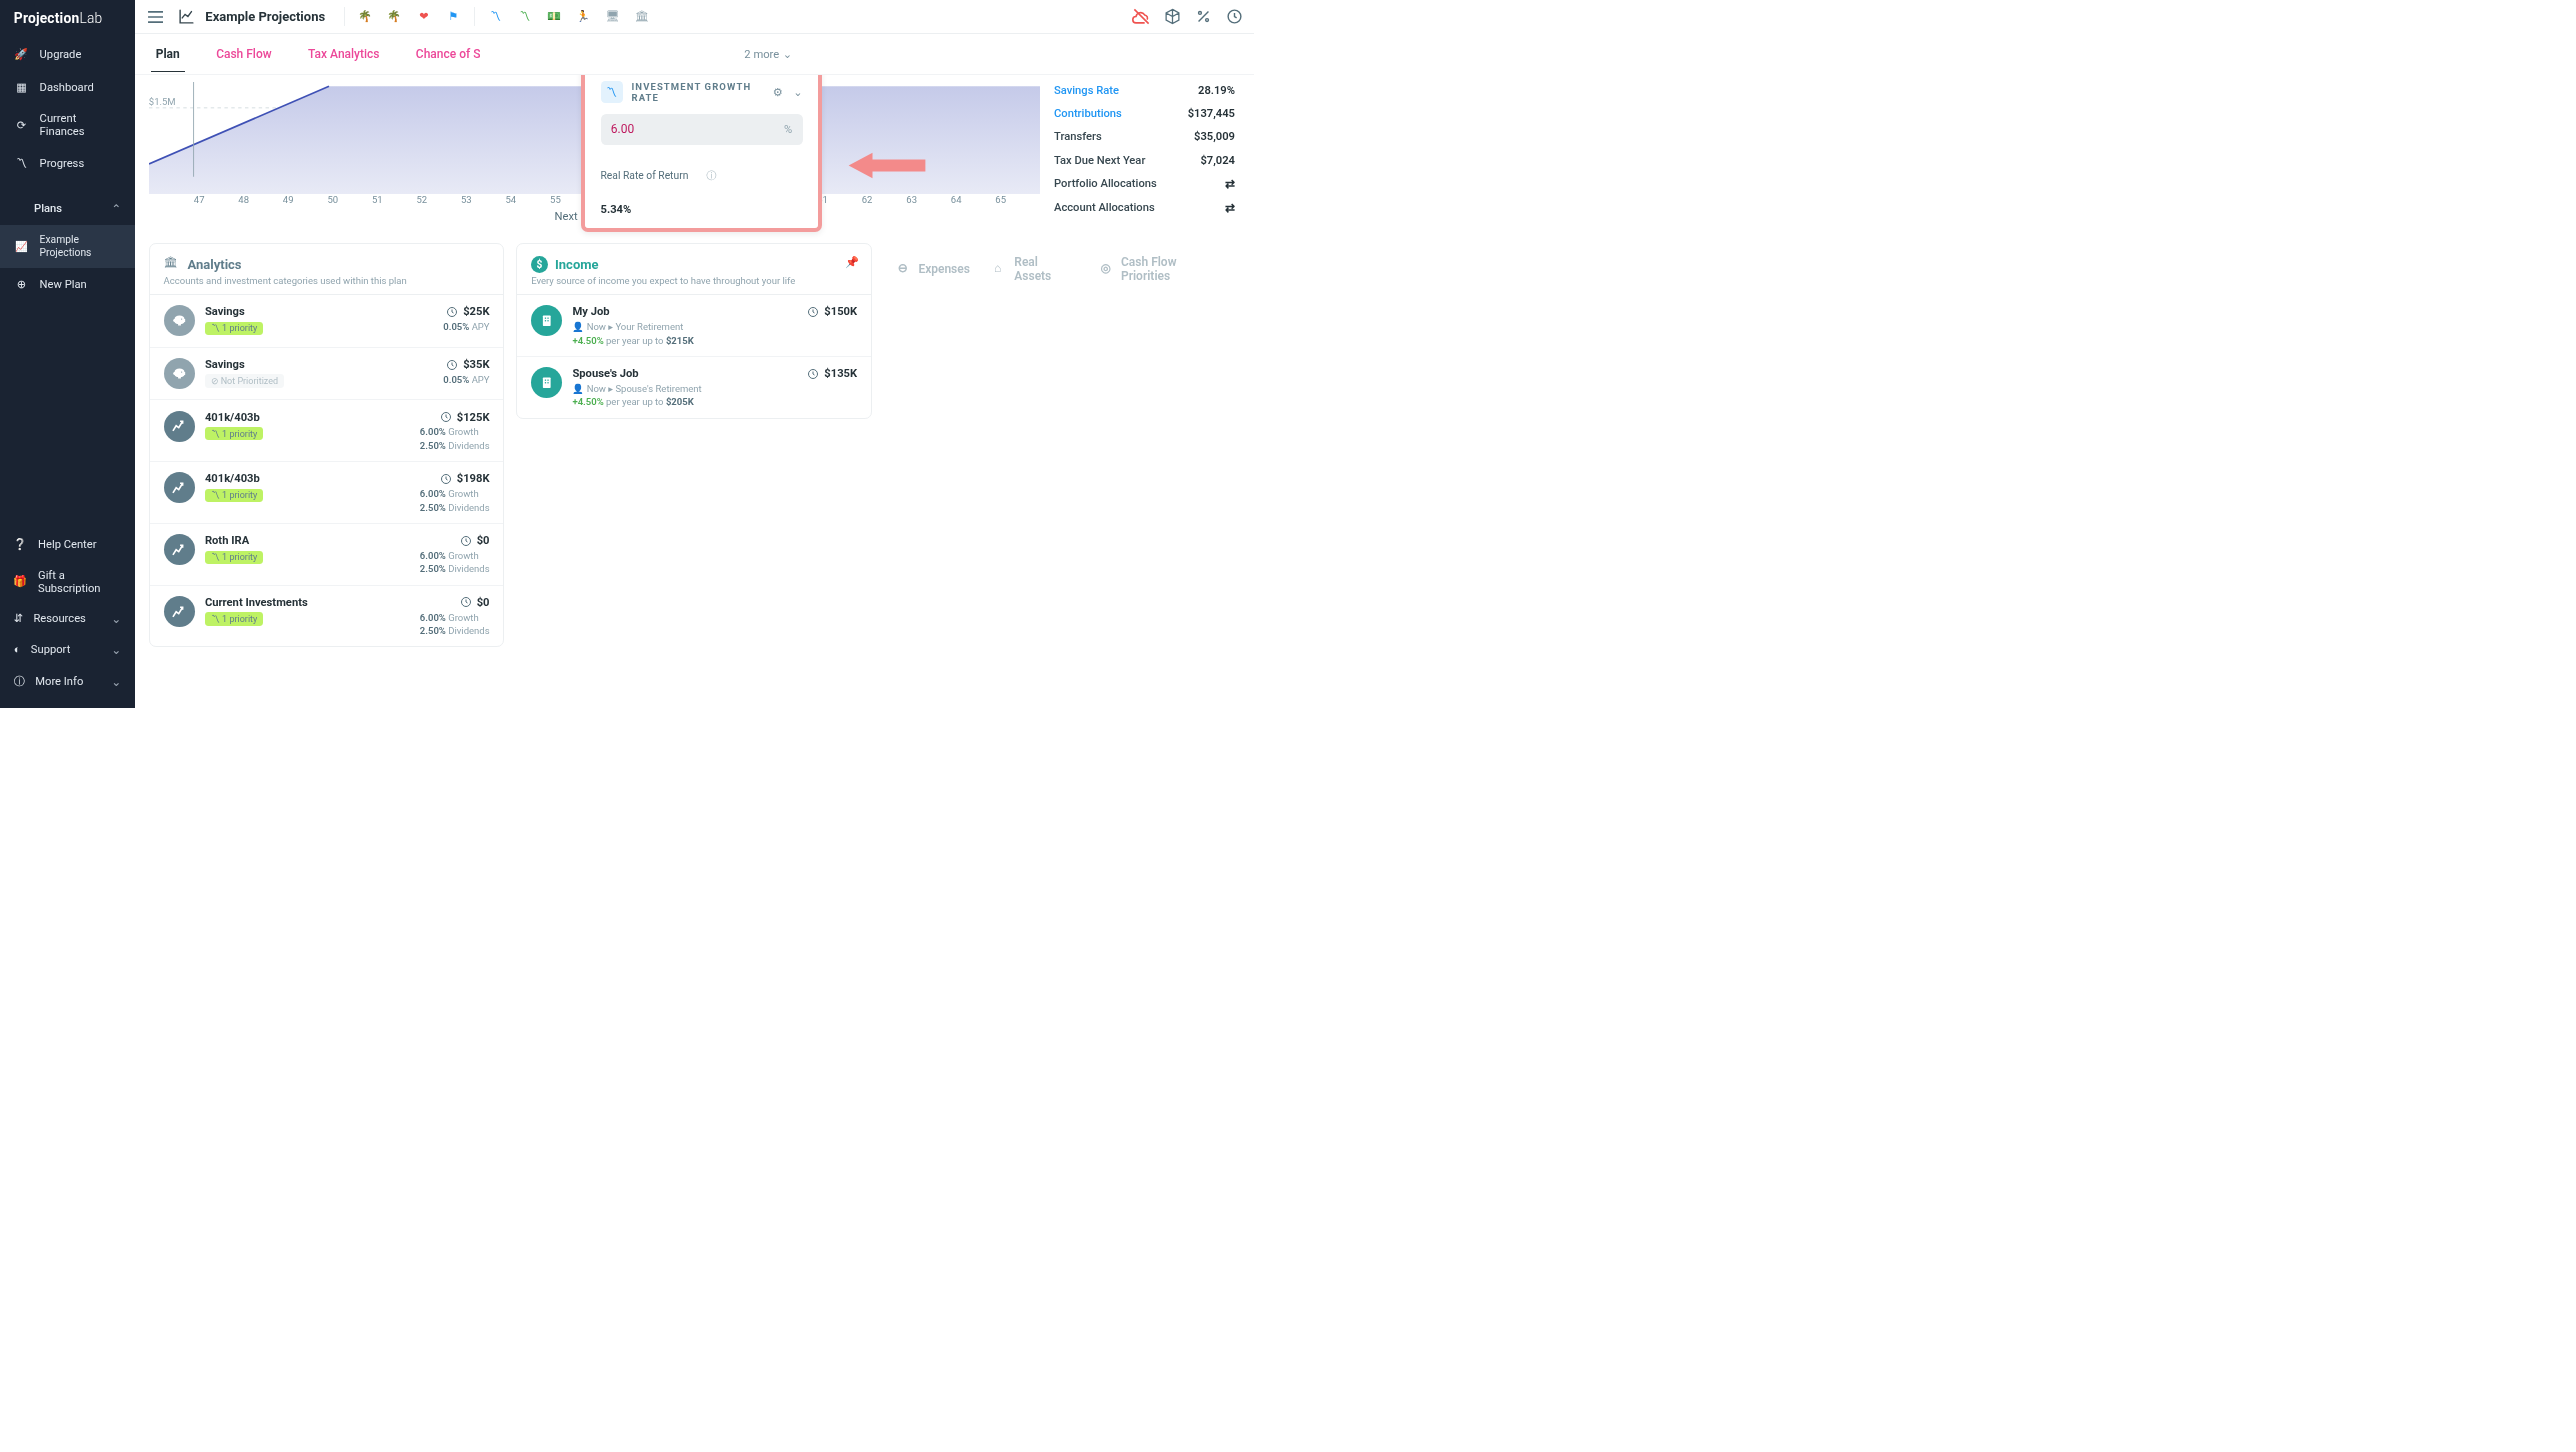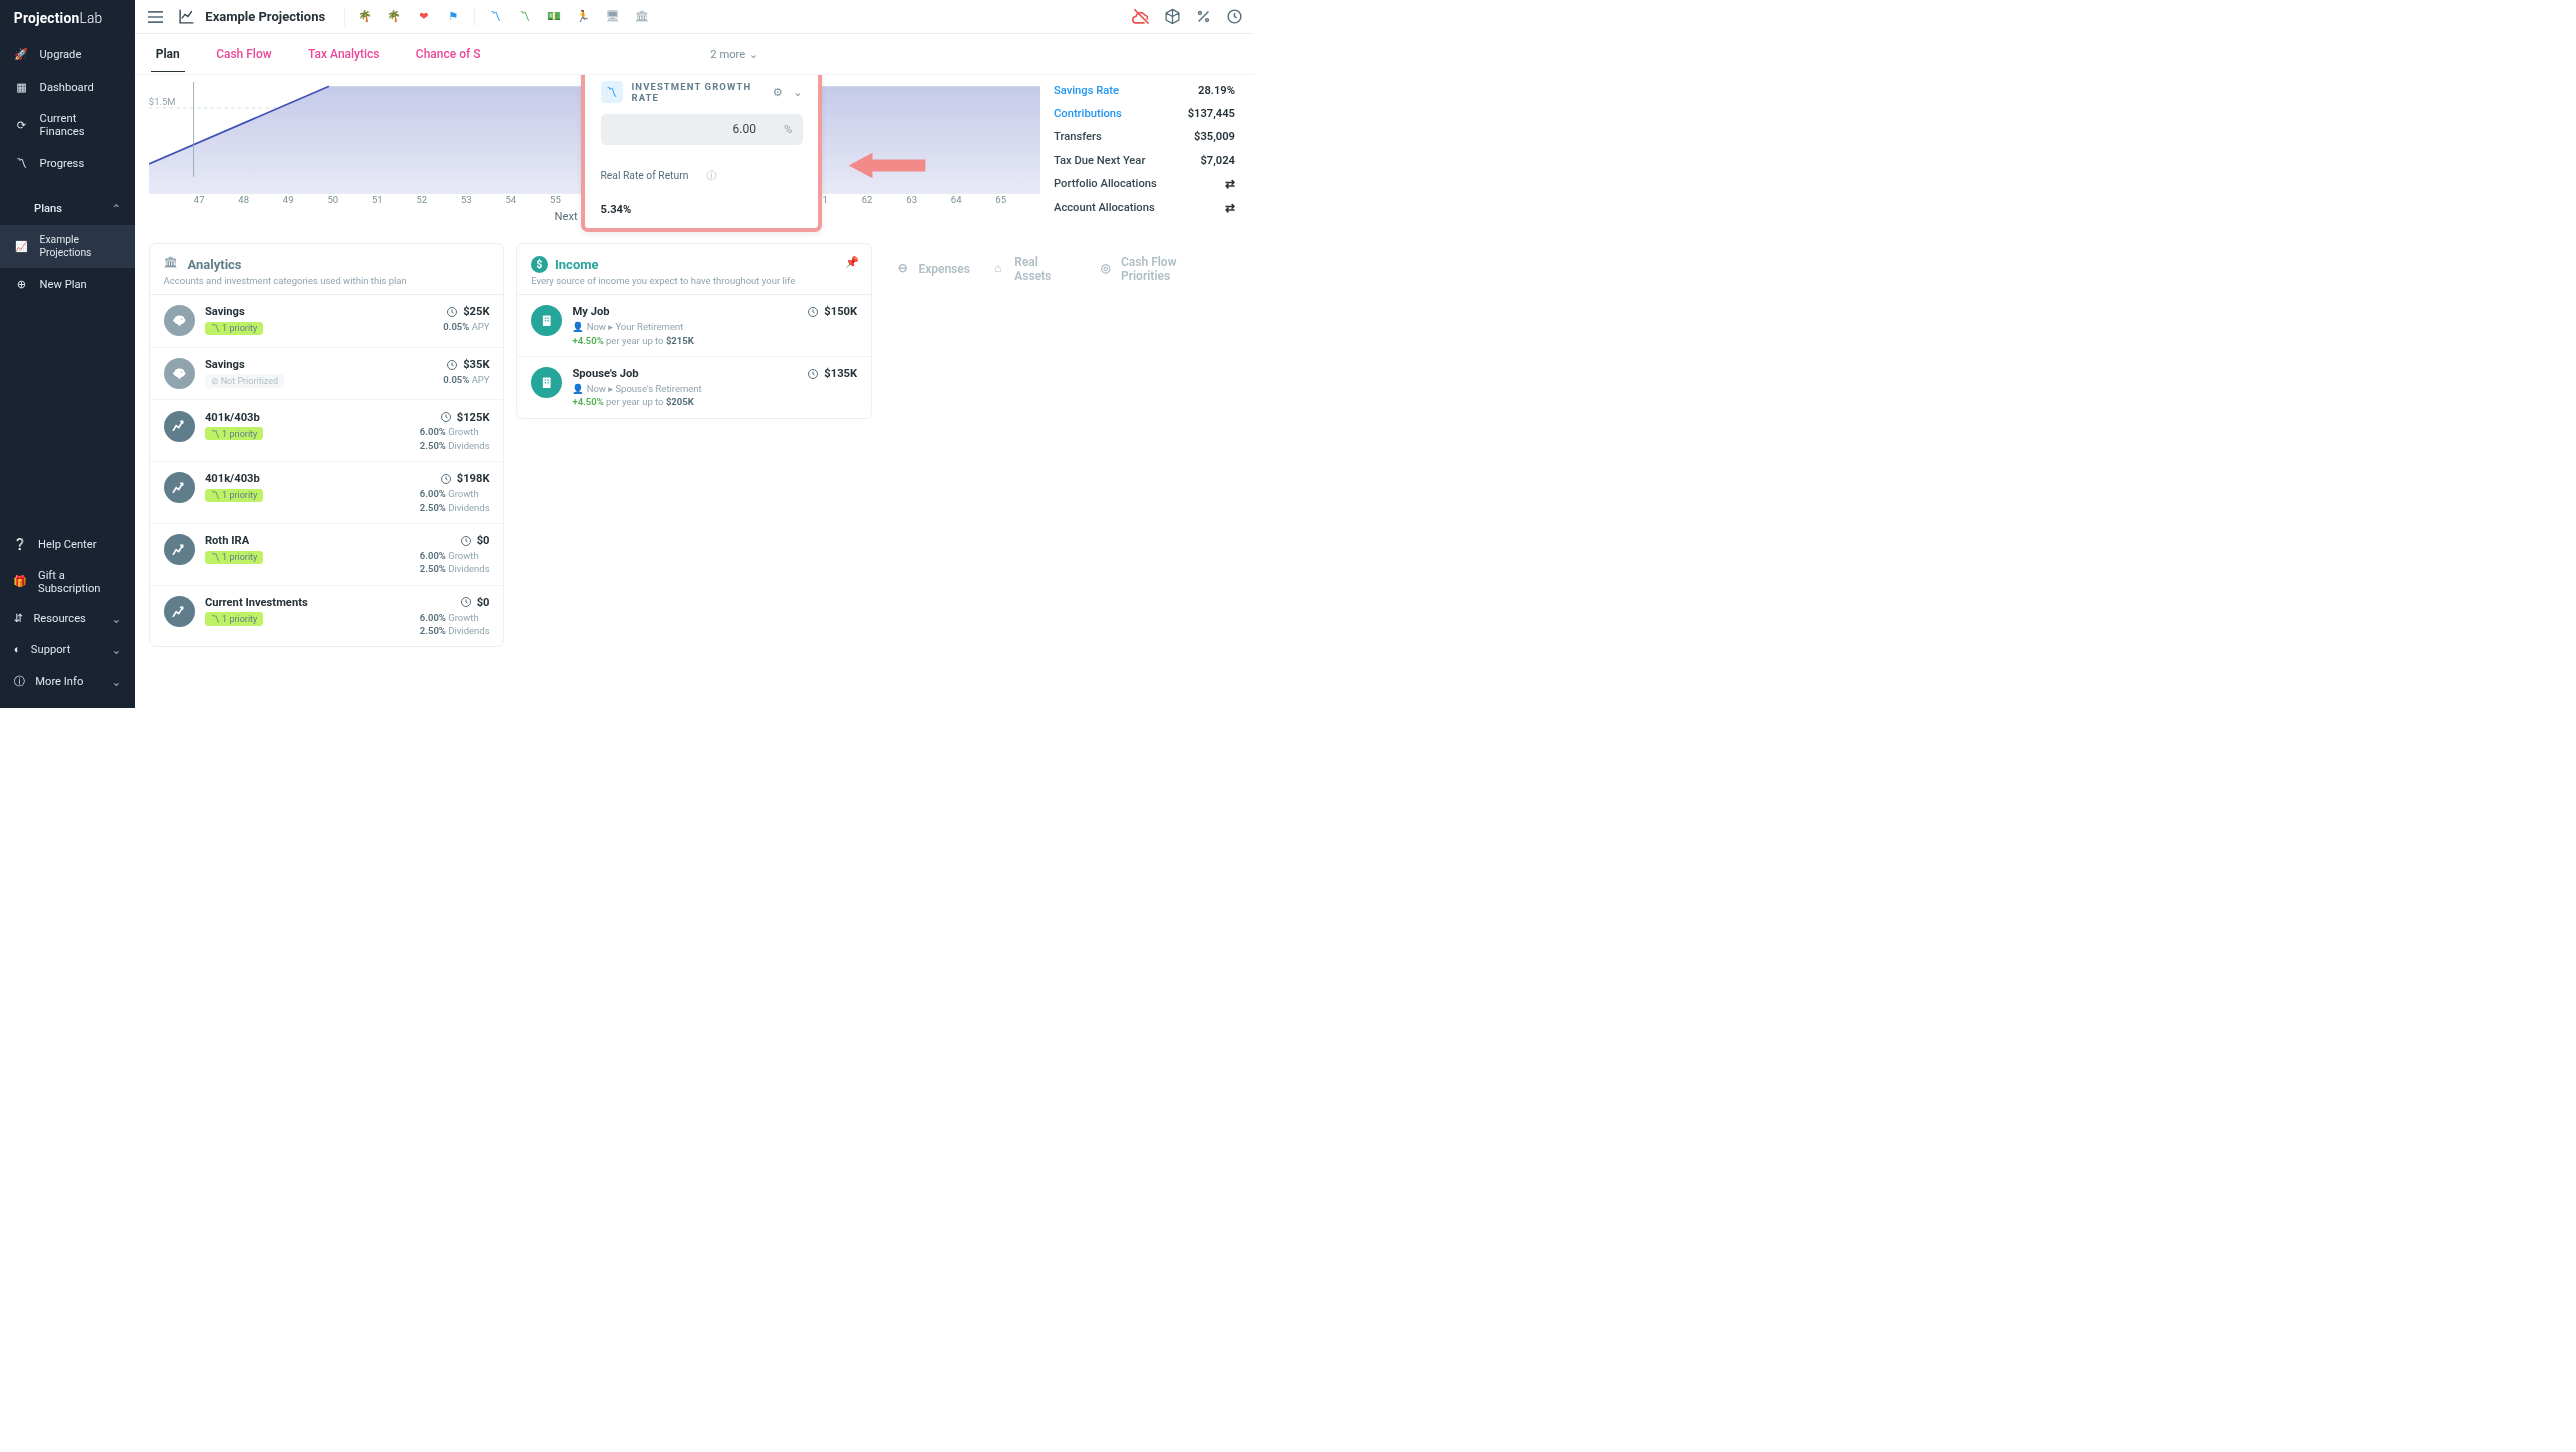--- a/index.html
+++ b/index.html
@@ -30,21 +30,21 @@
 .top-icons { display: flex; align-items: center; gap: 8.6px; }
 .top-icons .ti { width: 20.7px; height: 20.7px; display:flex; align-items:center; justify-content:center; cursor:pointer;}
 .top-right { margin-left:auto; display:flex; align-items:center; gap:12px; }
 .top-right .tri { width:19px; height:19px; cursor:pointer; display:flex; align-items:center; justify-content:center; }
 
 
 .tabs { height: 41px; display: flex; align-items: center; gap: 26px; padding: 0 15.5px; border-bottom:0.9px solid #f1f3f5; position: relative; }
 .tab { font-size: 12px; color: #ec4899; font-weight:500; cursor:pointer; padding: 10.3px 5.2px; position:relative;}
 .tab.active { color:#263238; font-weight:700; }
 .tab.active::after { content:""; position:absolute; left:0; right:0; bottom:-0.9px; height:1.7px; background:#263238; }
-.more-btn { margin-left:auto; color:#78909c; font-size:11.2px; cursor:pointer; display:flex; gap:3.4px; position: absolute; right: 496px;}
+.more-btn { margin-left:auto; color:#78909c; font-size:11.2px; cursor:pointer; display:flex; gap:3.4px; position: absolute; right: 462px;}
 
 
 .content { flex:1; overflow:auto; position: relative; background: #fff;}
 .chart-row { display:flex; }
 .chart-area { flex:1; padding: 6.9px 13.8px 1.7px; position:relative; }
 .ylabel { position:absolute; left:13.8px; top:20.7px; font-size:9.5px; color:#90a4ae; }
 .chart-svg { width:100%; height:112px; }
 .xlabels { display:flex; justify-content:space-between; font-size:9.5px; color:#78909c; padding: 0 34px 0 45px; }
 .chart-caption { text-align:center; font-size:11.2px; color:#546e7a; margin-top: 5.2px; display:flex; align-items:center; justify-content:center; gap:5.2px;}
 
@@ -56,21 +56,21 @@
 .stat-row.alloc .val::after{content:"";}
 .stat-row .swap { font-size:12px; }
 
 
 .popover { position:absolute; left: 446px; top:-6px; width: 241px; background:#fff; border:4.3px solid #f39c9c; border-top:none; border-radius: 0 0 6.9px 6.9px; box-shadow: 0 1.7px 6.9px rgba(0,0,0,.08); padding: 12px 15.5px 12px; z-index: 50;}
 .popover-head { display:flex; align-items:center; gap:8.6px; margin-bottom:10.3px;}
 .popover-head .picon { width:22.4px; height:22.4px; background:#e3f2fd; border-radius:4.3px; display:flex; align-items:center; justify-content:center; color:#2196f3;}
 .popover-head .ptitle { font-size:9.5px; letter-spacing:1.1px; font-weight:700; color:#607d8b; flex:1; text-transform:uppercase;}
 .gear { color:#78909c; cursor:pointer;}
 .popover-input { width:100%; height:31px; border-radius:5.2px; border:none; background:#eceff1; padding:0 10.3px; display:flex; align-items:center; justify-content:space-between;}
-.popover-input input { border:none; background:transparent; font-size:12px; width:80%; outline:none; color:#404040;text-align:right;}
+.popover-input input { border:none; background:transparent; font-size:12px; width:80%; outline:none; color:#be185d;}
 .popover-input .pct { color:#90a4ae; font-size:11.2px;}
 .popover-sub { font-size:10.3px; color:#546e7a; margin-top:24px; display:flex; align-items:center; gap:18px;}
 .popover-val { font-size:11.2px; font-weight:700; margin-top:20px;}
 
 .arrow-pointer { position:absolute; left: 713px; top: 76px; z-index:49;}
 
 
 .cards-row { display:flex; gap: 12px; padding: 17px 13.8px 34px; align-items:flex-start;}
 .card { background:#fff; border:0.9px solid #eceff1; border-radius:6.9px; width: 360px; overflow: hidden;}
 .card .card-header { padding: 12px 13.8px 8.6px; position:relative;}

